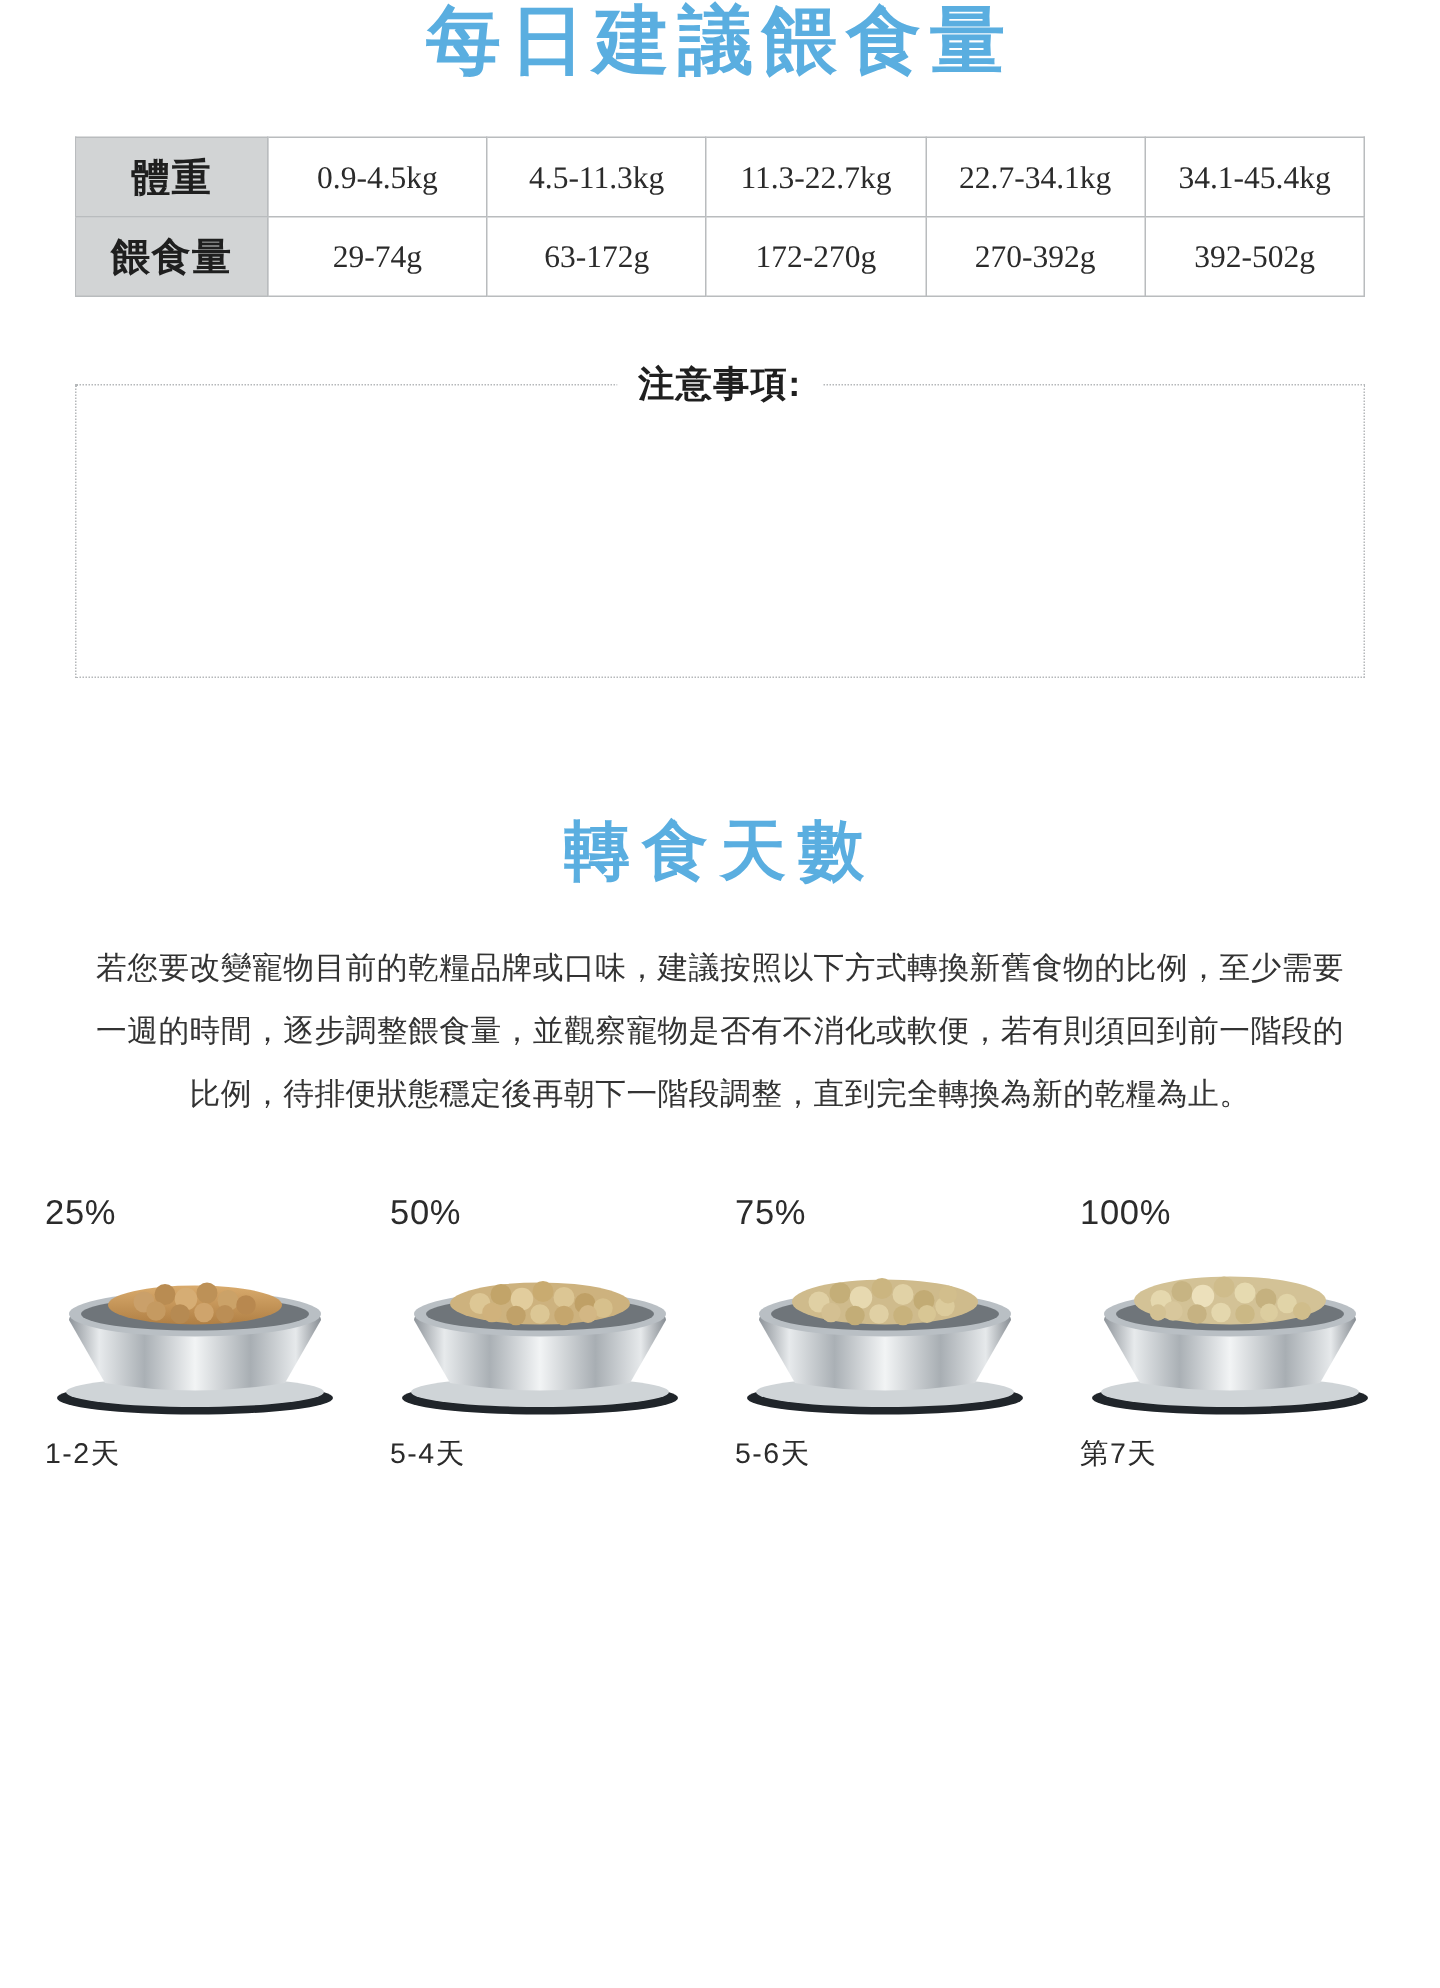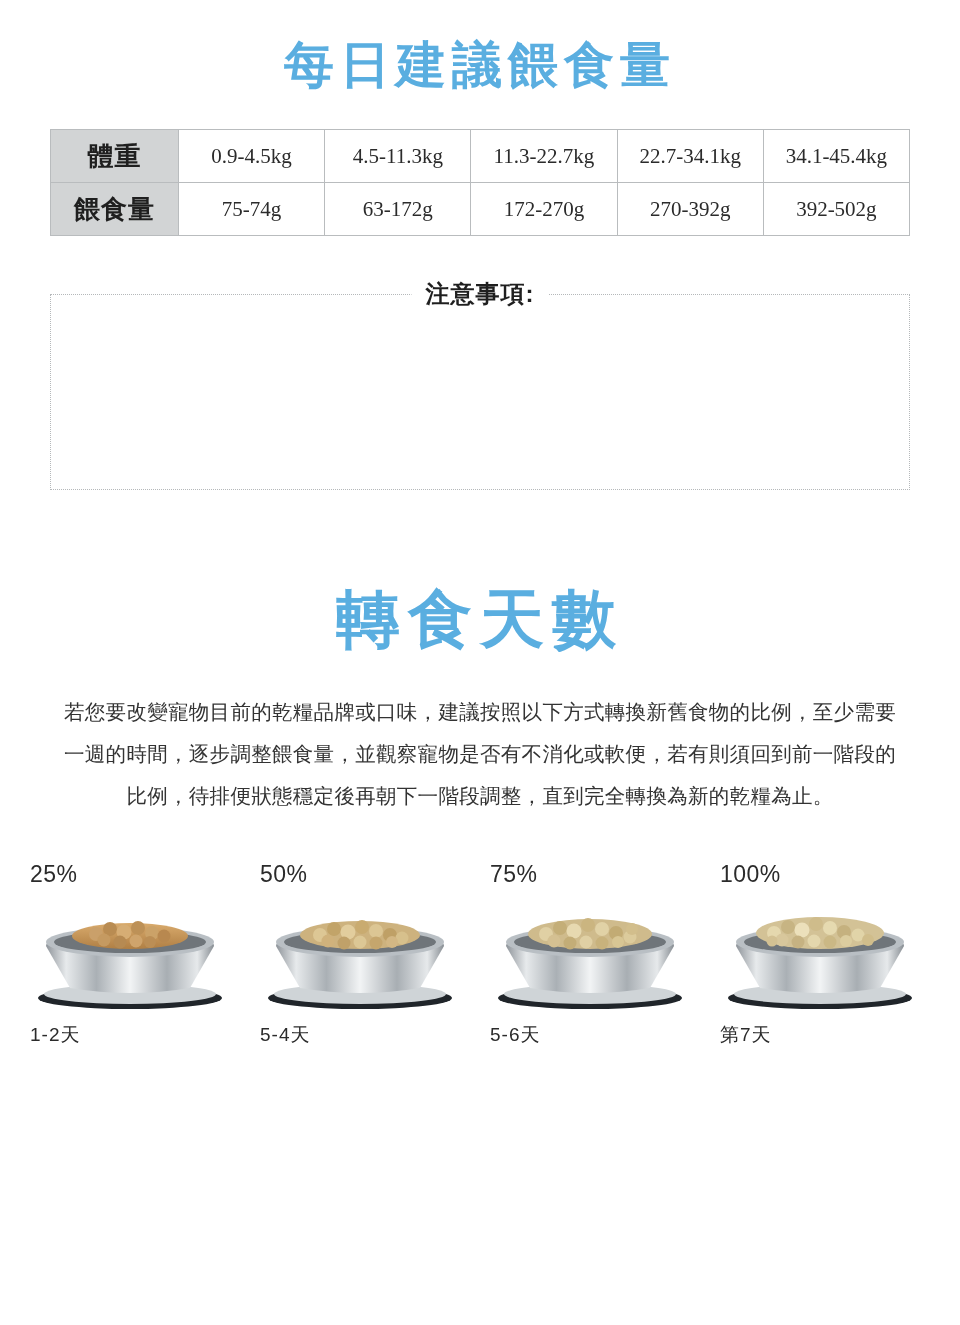--- a/index.html
+++ b/index.html
@@ -20,21 +20,20 @@
   
   .title-main {
     text-align: center;
     color: #5aaee0;
     font-family: "Liberation Sans", sans-serif;
     font-weight: bold;
     letter-spacing: 6px;
   }
   #title-feeding {
     font-size: 50px;
-    padding-top: 38px;
     line-height: 1.1;
   }
 
   
   .table-wrap {
     margin: 36px auto 0 auto;
     width: 860px;
   }
   table.feed {
     border-collapse: collapse;
@@ -87,21 +86,21 @@
   }
   .note-line {
     font-size: 19px;
     color: #2b2b2b;
     line-height: 1.95;
     letter-spacing: 0.5px;
   }
 
   
   #title-transition {
-    font-size: 64px;
+    font-size: 44px;
     padding-top: 86px;
     letter-spacing: 8px;
   }
   .paragraph {
     width: 840px;
     margin: 28px auto 0 auto;
     text-align: center;
     font-size: 20.5px;
     line-height: 2.05;
     color: #333333;
@@ -151,21 +150,21 @@
         <tr>
       <td class="rowhead">體重</td>
       <td>0.9-4.5kg</td>
       <td>4.5-11.3kg</td>
       <td>11.3-22.7kg</td>
       <td>22.7-34.1kg</td>
       <td>34.1-45.4kg</td>
     </tr>
     <tr>
       <td class="rowhead">餵食量</td>
-      <td>75-74g</td>
+      <td>29-74g</td>
       <td>63-172g</td>
       <td>172-270g</td>
       <td>270-392g</td>
       <td>392-502g</td>
     </tr>
   </tbody>
     </table>
 </div>
 
 <div class="notes">

